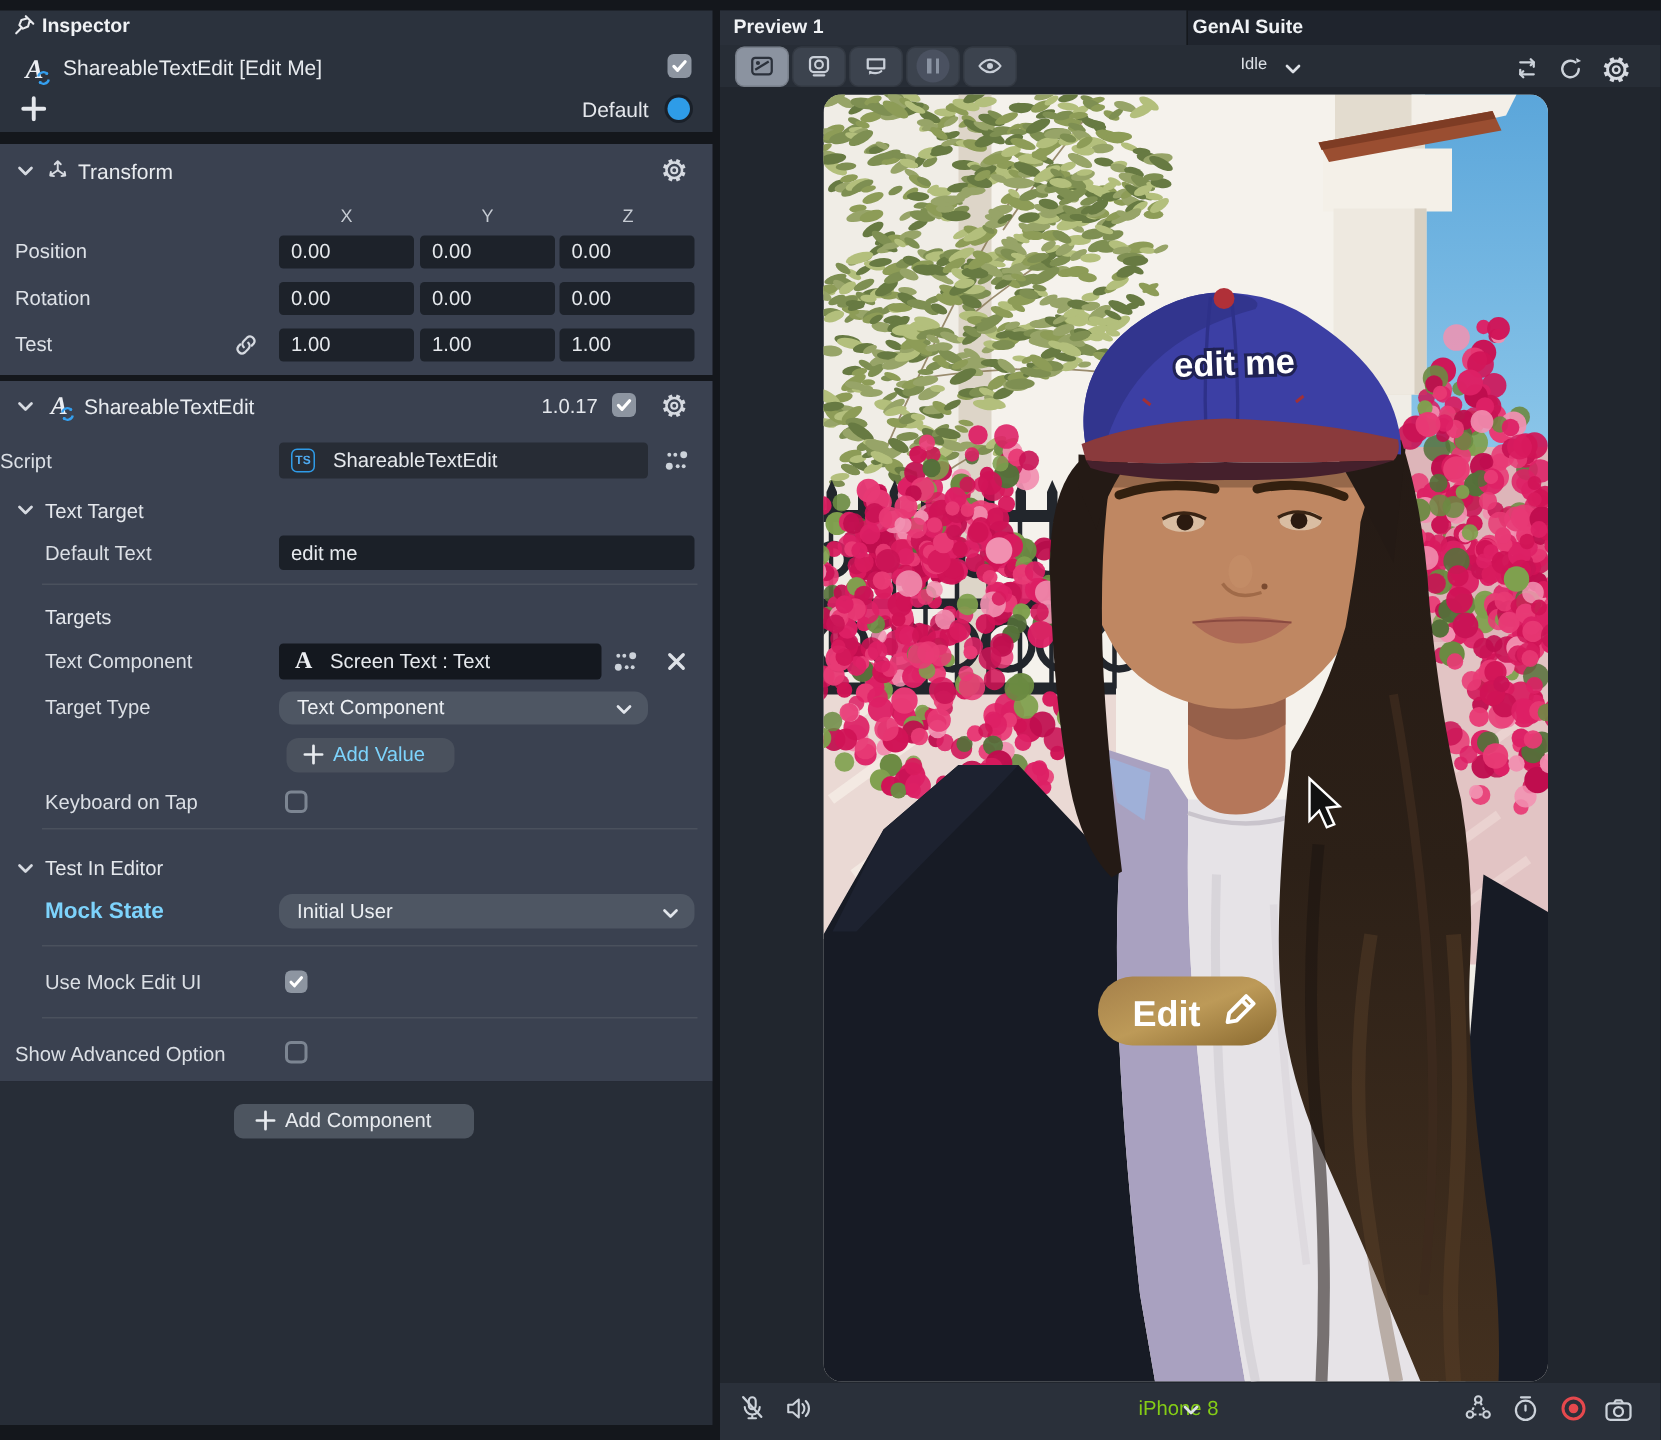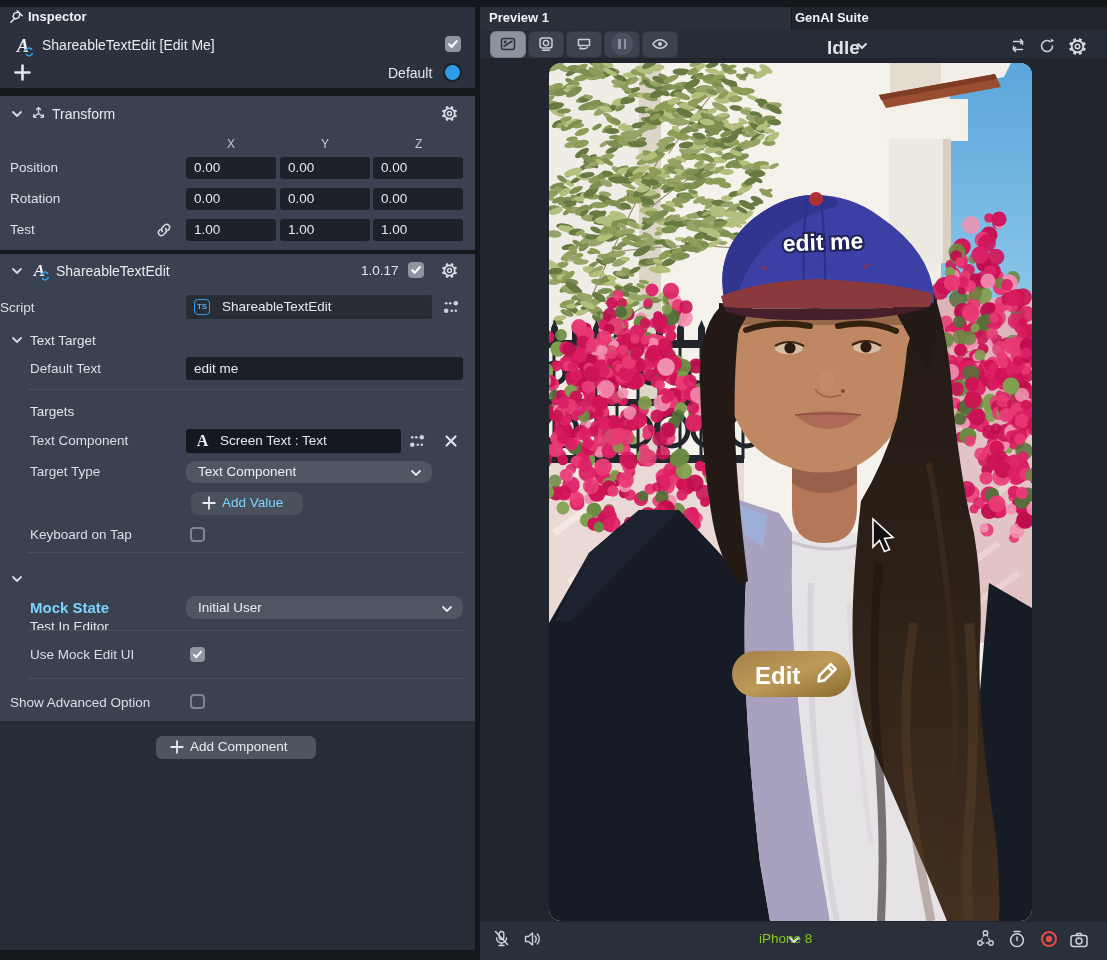--- a/index.html
+++ b/index.html
@@ -163,21 +163,21 @@
     <svg style="position:absolute;left:202px;top:496px" width="14" height="14" viewBox="0 0 17 17">
       <path d="M8.5 1.5v14M1.5 8.5h14" stroke="#e8ebef" stroke-width="2.2" stroke-linecap="round"></path>
     </svg>
     <div style="position:absolute;left:222px;top:495px;font-size:13.5px;color:#7dd3fc;font-weight:400;white-space:nowrap;text-align:right;">Add Value</div>
     <div style="position:absolute;left:30px;top:527px;font-size:13.5px;color:#dbdfe5;font-weight:400;white-space:nowrap;">Keyboard on Tap</div>
     <div style="position:absolute;left:190px;top:527px;width:15px;height:15px;border:2px solid #7c8592;border-radius:4px;box-sizing:border-box"></div>
     <div style="position:absolute;left:28px;top:552px;width:437px;height:1px;background:#4a515d"></div>
     <svg style="position:absolute;left:11px;top:573px" width="12" height="12" viewBox="0 0 12 12">
       <path d="M2 4l4 4 4-4" fill="none" stroke="#d6dae1" stroke-width="1.8" stroke-linecap="round" stroke-linejoin="round"></path>
     </svg>
-    <div style="position:absolute;left:30px;top:571px;font-size:13.5px;color:#e4e7ec;font-weight:400;white-space:nowrap;margin-top:48px;">Test In Editor</div>
+    <div style="position:absolute;left:30px;top:571px;font-size:13.5px;color:#e4e7ec;font-weight:400;white-space:nowrap;">Test In Editor</div>
     <div style="position:absolute;left:30px;top:599px;font-size:15px;color:#7dd3fc;font-weight:700;white-space:nowrap;">Mock State</div>
     <div style="position:absolute;left:186px;top:596px;width:277px;height:23px;background:#4e5663;border-radius:9px"></div>
     <div style="position:absolute;left:198px;top:596px;height:23px;line-height:23px;font-size:13.5px;color:#eceff3;white-space:nowrap">Initial User</div>
     <svg style="position:absolute;left:441px;top:603px" width="12" height="12" viewBox="0 0 12 12">
       <path d="M2 4l4 4 4-4" fill="none" stroke="#e2e6ec" stroke-width="1.8" stroke-linecap="round" stroke-linejoin="round"></path>
     </svg>
     <div style="position:absolute;left:28px;top:630px;width:437px;height:1px;background:#4a515d"></div>
     <div style="position:absolute;left:30px;top:647px;font-size:13.5px;color:#dbdfe5;font-weight:400;white-space:nowrap;">Use Mock Edit UI</div>
     <div style="position:absolute;left:190px;top:647px;width:15px;height:15px;background:#8d95a1;border-radius:4px"></div>
     <svg style="position:absolute;left:190px;top:647px" width="15" height="15" viewBox="0 0 15 15">
@@ -218,21 +218,21 @@
     </svg>
     <div style="position:absolute;left:604px;top:31px;width:36px;height:27px;background:#3c434e;border-radius:6px;box-shadow:inset 0 0 0 1px rgba(0,0,0,.15)"></div>
     <div style="position:absolute;left:611px;top:33px;width:22px;height:22px;border-radius:50%;background:#4a5160"></div>
     <div style="position:absolute;left:618px;top:39px;width:2.6px;height:10px;background:#8a93a2"></div>
     <div style="position:absolute;left:623.6px;top:39px;width:2.6px;height:10px;background:#8a93a2"></div>
     <div style="position:absolute;left:642px;top:31px;width:36px;height:27px;background:#3c434e;border-radius:6px;box-shadow:inset 0 0 0 1px rgba(0,0,0,.15)"></div>
     <svg style="position:absolute;left:651px;top:35px" width="18" height="18" viewBox="0 0 18 18">
       <path d="M2 9s2.8-4.2 7-4.2S16 9 16 9s-2.8 4.2-7 4.2S2 9 2 9z" fill="none" stroke="#c9cfd8" stroke-width="1.4"></path>
       <circle cx="9" cy="9" r="2" fill="#c9cfd8"></circle>
     </svg>
-    <div style="position:absolute;left:827px;top:37px;font-size:19px;color:#dde1e7;font-weight:700;white-space:nowrap;">Idle</div>
+    <div style="position:absolute;left:827px;top:37px;font-size:11px;color:#dde1e7;font-weight:400;white-space:nowrap;">Idle</div>
     <svg style="position:absolute;left:856px;top:40px" width="12" height="12" viewBox="0 0 12 12">
       <path d="M2 4l4 4 4-4" fill="none" stroke="#dde1e7" stroke-width="1.8" stroke-linecap="round" stroke-linejoin="round"></path>
     </svg>
     <svg style="position:absolute;left:1008px;top:36px" width="19" height="19" viewBox="0 0 19 19">
       <g fill="none" stroke="#ccd2da" stroke-width="1.5" stroke-linecap="round" stroke-linejoin="round">
         <path d="M5.5 5.5h9v3M14.5 13.5h-9v-3"></path>
         <path d="M12.5 3.5l2 2-2 2M7.5 11.5l-2 2 2 2"></path>
       </g>
     </svg>
     <svg style="position:absolute;left:1038px;top:37px" width="18" height="18" viewBox="0 0 18 18">

